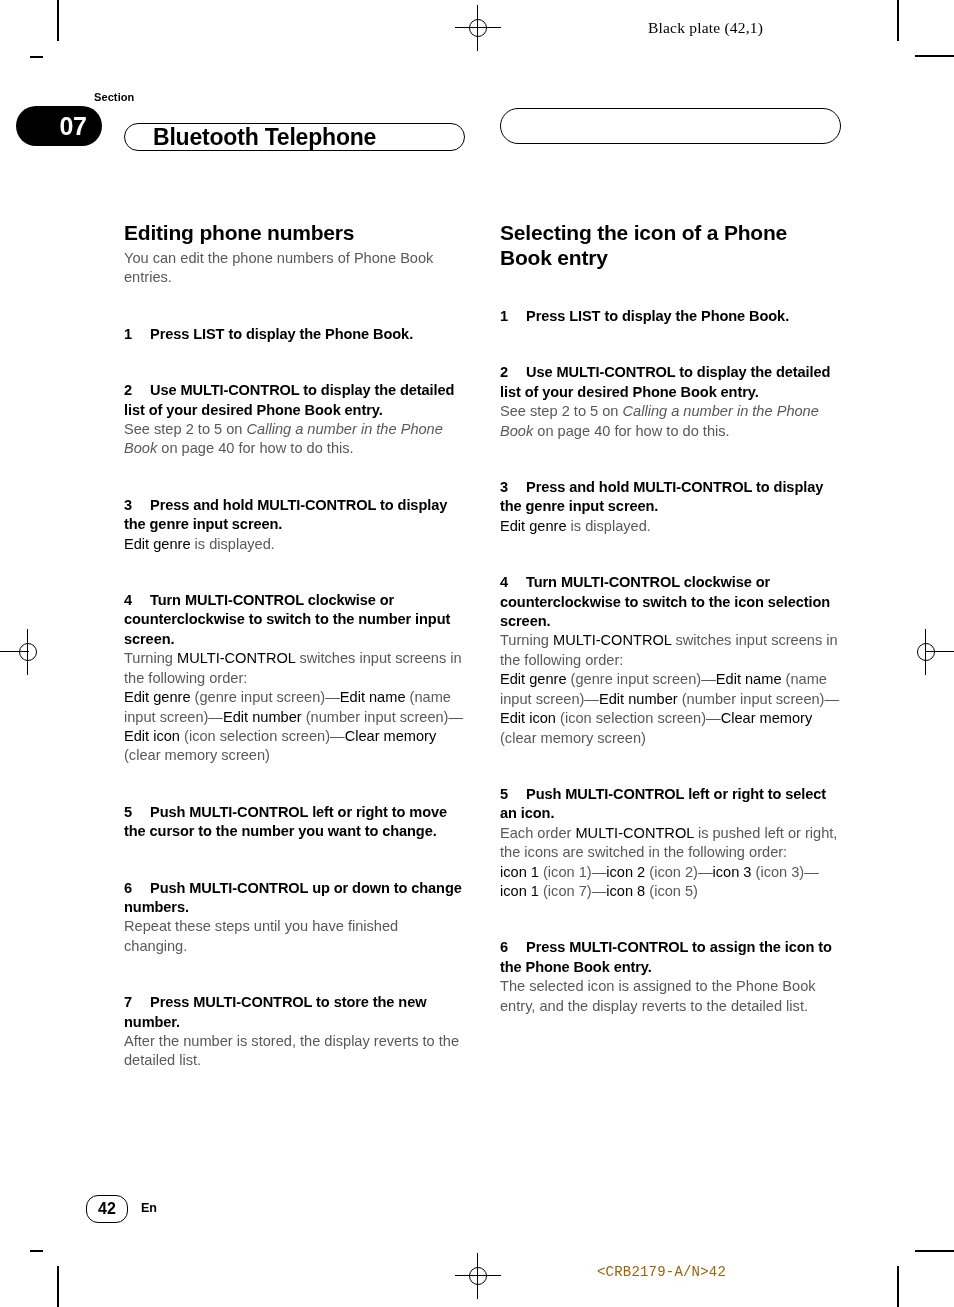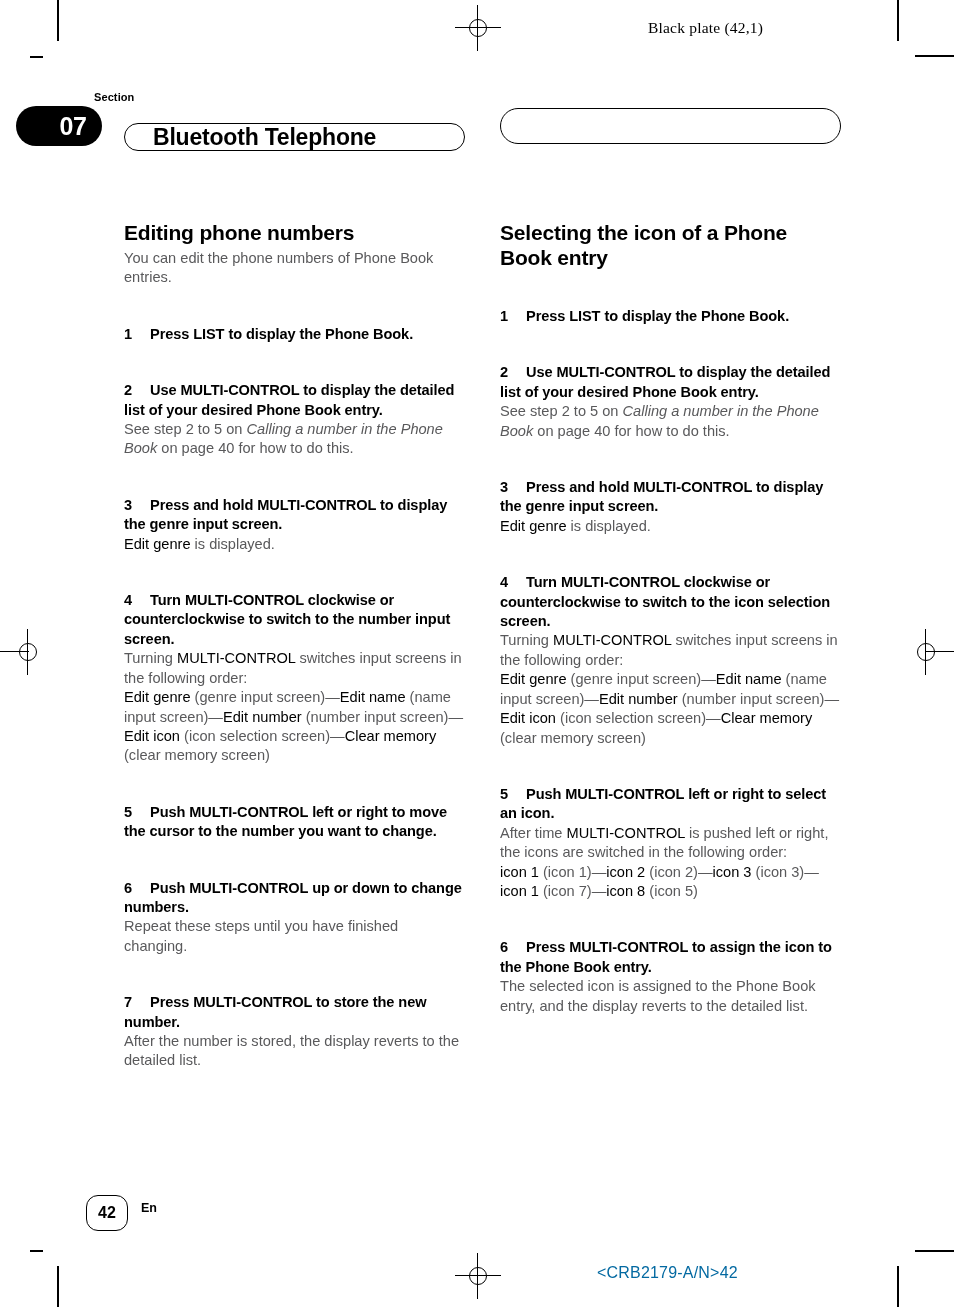--- a/index.html
+++ b/index.html
@@ -154,21 +154,21 @@
   }
   b.term { color: #000; font-weight: normal; }
   i.ital { font-style: italic; }
 
   
   .page-pill {
     position: absolute;
     left: 86px;
     top: 1195px;
     width: 42px;
-    height: 36px;
+    height: 28px;
     border: 1.4px solid #000;
     border-radius: 12px;
     box-sizing: border-box;
     display: flex;
     align-items: center;
     justify-content: center;
   }
   .page-pill span {
     font-size: 16px;
     font-weight: bold;
@@ -179,23 +179,23 @@
     left: 141px;
     top: 1201px;
     font-size: 12.5px;
     font-weight: bold;
     color: #000;
   }
   .doc-code {
     position: absolute;
     left: 597px;
     top: 1264px;
-    font-family: Liberation Sans, sans-serif;
-    font-size: 16px;
-    color: #0369a1;
+    font-family: Liberation Mono, monospace;
+    font-size: 14px;
+    color: #a16207;
     letter-spacing: 0.2px;
     white-space: nowrap;
   }
 </style>
 </head>
 <body>
 
 <div class="mark" style="left:57px;top:0;width:1.5px;height:41px;"></div>
 <div class="mark" style="left:30px;top:56px;width:13px;height:1.5px;"></div>
 <div class="mark" style="left:897px;top:0;width:1.5px;height:41px;"></div>
@@ -294,21 +294,21 @@
   </div>
 
   <div class="step">
     <span class="step-head"><span class="num">4</span><span>Turn MULTI-CONTROL clockwise or counterclockwise to switch to the icon selection screen.</span></span>
     <span class="step-body"><span>Turning </span><b class="term">MULTI-CONTROL</b><span> switches input screens in the following order:</span></span>
     <span class="step-body"><b class="term">Edit genre</b><span> (genre input screen)—</span><b class="term">Edit name</b><span> (name input screen)—</span><b class="term">Edit number</b><span> (number input screen)—</span><b class="term">Edit icon</b><span> (icon selection screen)—</span><b class="term">Clear memory</b><span> (clear memory screen)</span></span>
   </div>
 
   <div class="step">
     <span class="step-head"><span class="num">5</span><span>Push MULTI-CONTROL left or right to select an icon.</span></span>
-    <span class="step-body"><span>After time </span><b class="term">MULTI-CONTROL</b><span> is pushed left or right, the icons are switched in the following order:</span></span>
+    <span class="step-body"><span>Each order </span><b class="term">MULTI-CONTROL</b><span> is pushed left or right, the icons are switched in the following order:</span></span>
     <span class="step-body"><b class="term">icon 1</b><span> (icon 1)—</span><b class="term">icon 2</b><span> (icon 2)—</span><b class="term">icon 3</b><span> (icon 3)—</span><b class="term">icon 1</b><span> (icon 7)—</span><b class="term">icon 8</b><span> (icon 5)</span></span>
   </div>
 
   <div class="step">
     <span class="step-head"><span class="num">6</span><span>Press MULTI-CONTROL to assign the icon to the Phone Book entry.</span></span>
     <span class="step-body">The selected icon is assigned to the Phone Book entry, and the display reverts to the detailed list.</span>
   </div>
 </div>
 
 <div class="page-pill">

